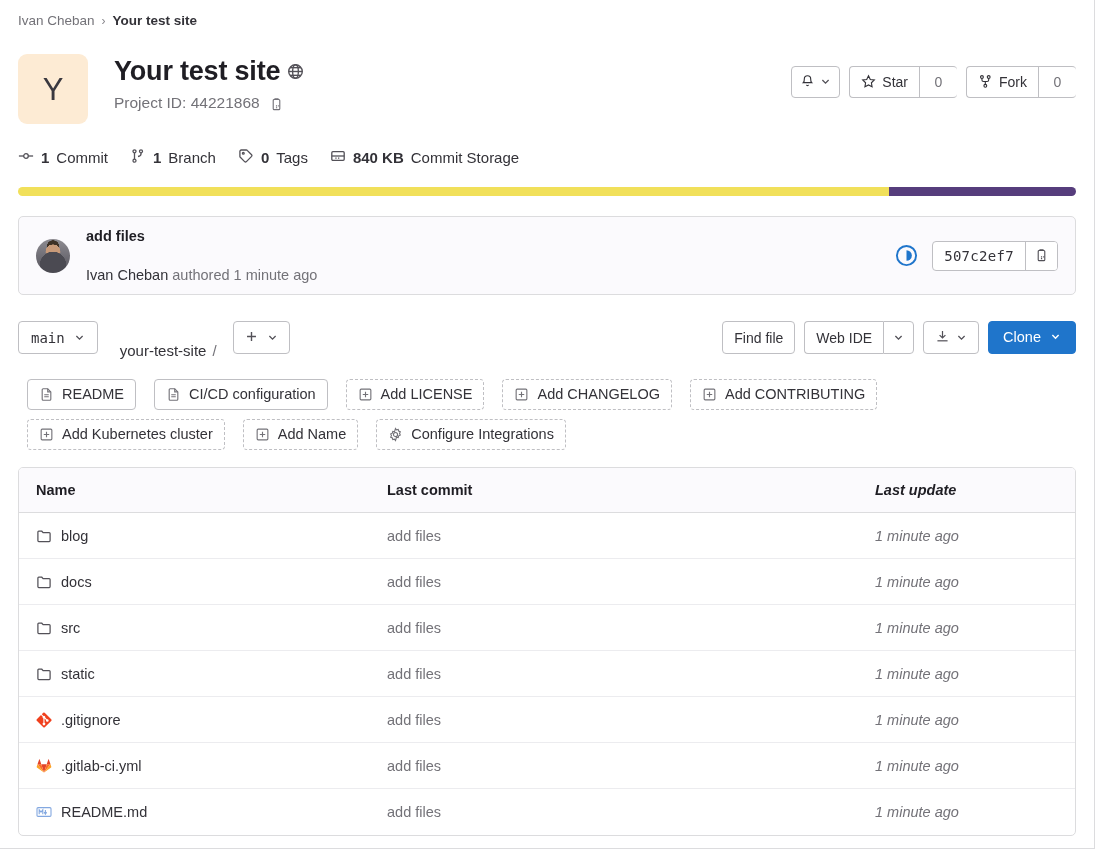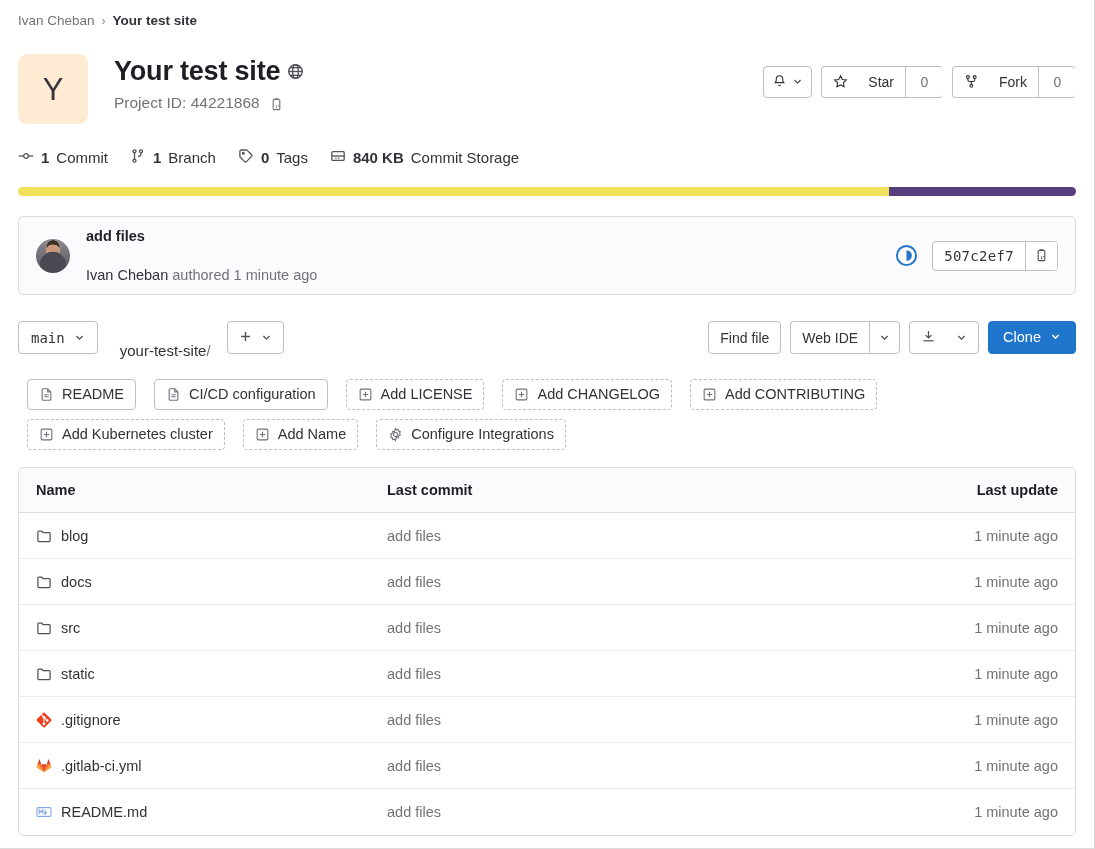--- a/index.html
+++ b/index.html
@@ -61,21 +61,21 @@
     background: none; border: none; padding: 0; cursor: pointer;
     color: #737278; display: flex; align-items: center;
   }
 
   
   .header-actions {
     display: flex; align-items: flex-start; gap: 9px;
     padding-top: 12px;
   }
   .btn {
-    display: inline-flex; align-items: center; gap: 20px;
+    display: inline-flex; align-items: center; gap: 6px;
     height: 32px; padding: 0 11px;
     border: 1px solid #bfbfc3; border-radius: 4px;
     background: #fff; color: #333238;
     font-size: 14px; font-family: inherit;
     cursor: pointer; white-space: nowrap;
     line-height: 1;
   }
   .split { display: inline-flex; }
   .split > .btn { border-radius: 4px 0 0 4px; border-right: none; }
   .split > .btn-count {
@@ -156,21 +156,21 @@
     display: flex; align-items: center;
     margin-top: 21px;
   }
   .branch-btn {
     font-family: "DejaVu Sans Mono", "Liberation Mono", monospace;
     font-size: 14px; height: 33px; padding: 0 12px; gap: 9px;
   }
   .path-crumbs {
     margin-left: 22px;
     font-size: 15px; color: #333238;
-    display: flex; align-items: center; gap: 0; margin-top: 26px;
+    display: flex; align-items: center; gap: 6px; margin-top: 26px;
   }
   .path-crumbs .sep { color: #737278; }
   .plus-btn { margin-left: 16px; height: 33px; padding: 0 11px; gap: 9px; }
   .spacer { flex: 1 1 auto; }
   .right-actions { display: flex; align-items: center; gap: 9px; }
   .right-actions .btn { height: 33px; }
   .split2 { display: inline-flex; }
   .split2 > .btn:first-child { border-radius: 4px 0 0 4px; border-right: none; }
   .split2 > .btn:last-child { border-radius: 0 4px 4px 0; padding: 0 9px; }
   .btn-clone {
@@ -212,21 +212,21 @@
   }
   .tree-row {
     display: flex; align-items: center;
     height: 46px;
     border-bottom: 1px solid #ececef;
     font-size: 14.5px;
   }
   .tree-row:last-child { border-bottom: none; }
   .col-name { width: 368px; padding-left: 17px; display: flex; align-items: center; gap: 9px; }
   .col-commit { flex: 1 1 auto; color: #737278; }
-  .col-update { width: 200px; text-align: right; padding-right: 17px; color: #737278; }
+  .col-update { width: 200px; text-align: left; padding-right: 17px; color: #737278; font-style: italic; }
   .tree-head .col-commit { color: #1f1e24; }
   .tree-head .col-update { color: #1f1e24; }
   .file-name { color: #333238; text-decoration: none; }
   .fi { width: 16px; height: 16px; display: flex; align-items: center; justify-content: center; flex: 0 0 auto; }
 </style>
 </head>
 <body>
 
 <div class="page">
   <div class="inner">

